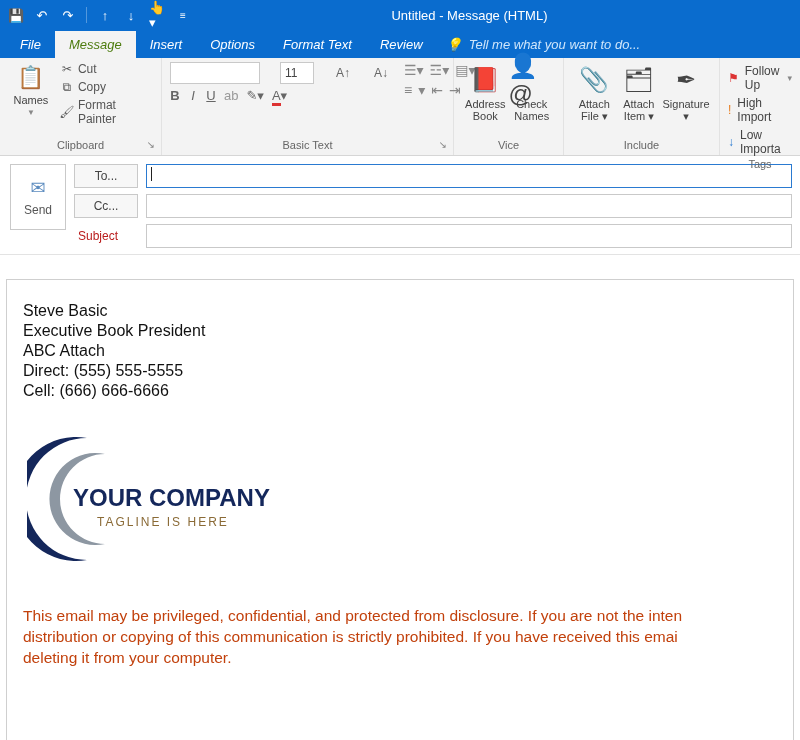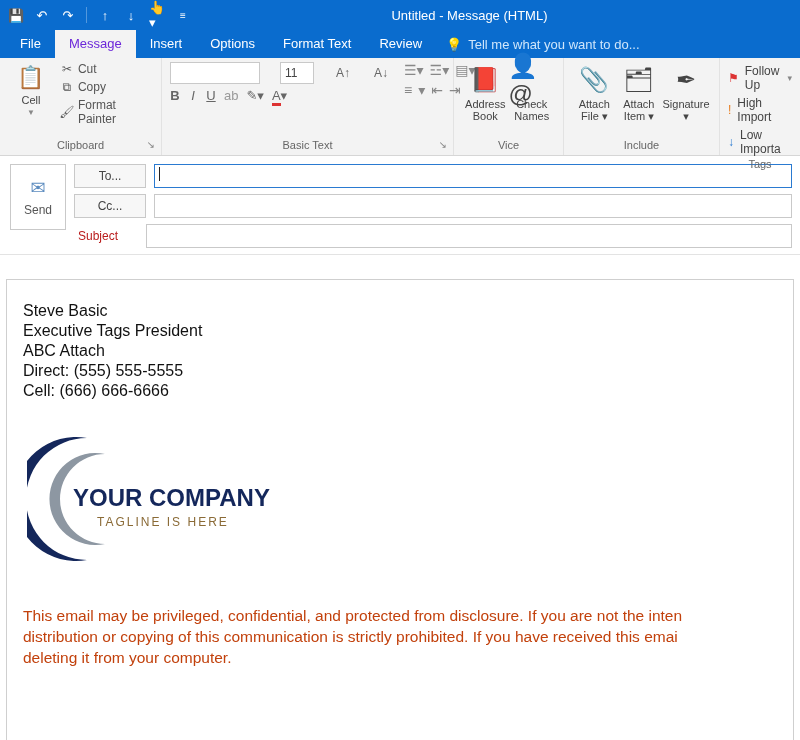--- a/index.html
+++ b/index.html
@@ -6,23 +6,23 @@
   body { width: 800px; height: 740px; background: #fff; overflow: hidden; font-size: 13px; }
 
   
   .titlebar { background: #0a6cce; height: 30px; display: flex; align-items: center; color: #fff; }
   .qat { display: flex; align-items: center; gap: 10px; padding: 0 8px; }
   .qat .ico { width: 16px; height: 16px; display:flex; align-items:center; justify-content:center; color:#fff; font-size:13px; }
   .qat .sep { width:1px; height:16px; background: rgba(255,255,255,0.3); }
   .titlebar .title { flex:1; text-align:center; font-size:13px; }
 
   
-  .tabs { background:#0a6cce; height:28px; display:flex; color:#fff; font-size:13px; padding-left:6px; }
+  .tabs { background:#0a6cce; height:28px; display:flex; align-items:flex-end; color:#fff; font-size:13px; padding-left:6px;font-style:italic; }
   .tab { padding: 6px 14px 6px 14px; cursor:default; }
-  .tab.active { background:#f3f3f3; color:#6d28d9; }
+  .tab.active { background:#f3f3f3; color:#4d7c0f; }
   .tellme { display:flex; align-items:center; gap:6px; padding:6px 10px; color:#cfe6fb; font-size:13px;}
   .tellme .bulb { font-size:13px; }
 
   
   .ribbon { background:#f3f3f3; border-bottom:1px solid #d6d6d6; height:98px; display:flex; }
   .group { border-right:1px solid #e2e2e2; display:flex; flex-direction:column; justify-content:space-between; padding:4px 8px 2px 8px; }
   .group .body { flex:1; display:flex; align-items:flex-start; gap:6px; }
   .group .label { text-align:center; font-size:11px; color:#666; padding:2px 0; position:relative;}
   .group .label .launcher { position:absolute; right:-2px; top:2px; font-size:10px; color:#888;}
   .bigbtn { display:flex; flex-direction:column; align-items:center; justify-content:flex-start; width:48px; color:#444; font-size:11px; text-align:center; gap:2px; padding-top:2px;}
@@ -48,21 +48,21 @@
   .flag-red { color:#d33;}
   .flag-orange { color:#e67e22;}
   .flag-blue { color:#2a7ad1;}
 
   
   .headerarea { display:flex; padding:8px 8px 6px 10px; gap:8px; border-bottom:1px solid #e3e3e3;}
   .sendbox { width:56px; height:66px; border:1px solid #c9c9c9; display:flex; flex-direction:column; align-items:center; justify-content:center; font-size:12px; color:#555;}
   .sendbox .env { font-size:18px; margin-bottom:4px; color:#5b8bbf;}
   .fields { flex:1; display:flex; flex-direction:column; gap:6px;}
   .fieldrow { display:flex; align-items:center; gap:8px;}
-  .pillbtn { width:72px; height:24px; border:1px solid #c9c9c9; background:#f7f7f7; font-size:12px; color:#444; display:flex; align-items:center; justify-content:center;}
+  .pillbtn { width:64px; height:24px; border:1px solid #c9c9c9; background:#f7f7f7; font-size:12px; color:#444; display:flex; align-items:center; justify-content:center;}
   .sublabel { width:64px; font-size:12px; color:#b91c1c; display:flex; align-items:center; padding-left:4px;}
   .tfield { flex:1; height:24px; border:1px solid #c9c9c9; background:#fff; padding:0 4px; font-size:13px;}
   .tfield.focus { border:1px solid #2a7ad1; }
   .cursor { display:inline-block; width:1px; height:14px; background:#222; vertical-align:middle;}
 
   
   .mailbody { padding:24px 6px 6px 6px;}
   .bodyframe { border:1px solid #cfcfcf; padding:20px 16px 14px 16px; height:472px; overflow:hidden; color:#111; font-size:16px;}
   .sig p { margin:2px 0; }
   .logo { margin:28px 0 10px 4px; width:260px; height:140px; position:relative;}
@@ -99,21 +99,21 @@
     <span>Tell me what you want to do...</span>
   </div>
 </div>
 
 <div class="ribbon">
 
   <div class="group" style="width:162px;">
     <div class="body">
       <div class="bigbtn">
         <span class="glyph">📋</span>
-        <span>Cell</span>
+        <span>Names</span>
         <span style="font-size:8px;color:#888;">▼</span>
       </div>
       <div class="smalllist">
         <div class="row">
           <span class="ico">✂</span>
           <span>Cut</span>
         </div>
         <div class="row">
           <span class="ico">⧉</span>
           <span>Copy</span>
@@ -237,21 +237,21 @@
       <div class="sublabel">Subject</div>
       <div class="tfield"><span></span></div>
     </div>
   </div>
 </div>
 
 <div class="mailbody">
   <div class="bodyframe">
     <div class="sig">
       <p>Steve Basic</p>
-      <p>Executive Tags President</p>
+      <p>Executive Book President</p>
       <p>ABC Attach</p>
       <p>Direct: (555) 555-5555</p>
       <p>Cell: (666) 666-6666</p>
     </div>
 
     <div class="logo">
       <svg viewBox="0 0 260 140">
 
         <path d="M60 10 A62 62 0 1 0 60 132 A50 50 0 1 1 60 10 Z" fill="#14275b"></path>
 

